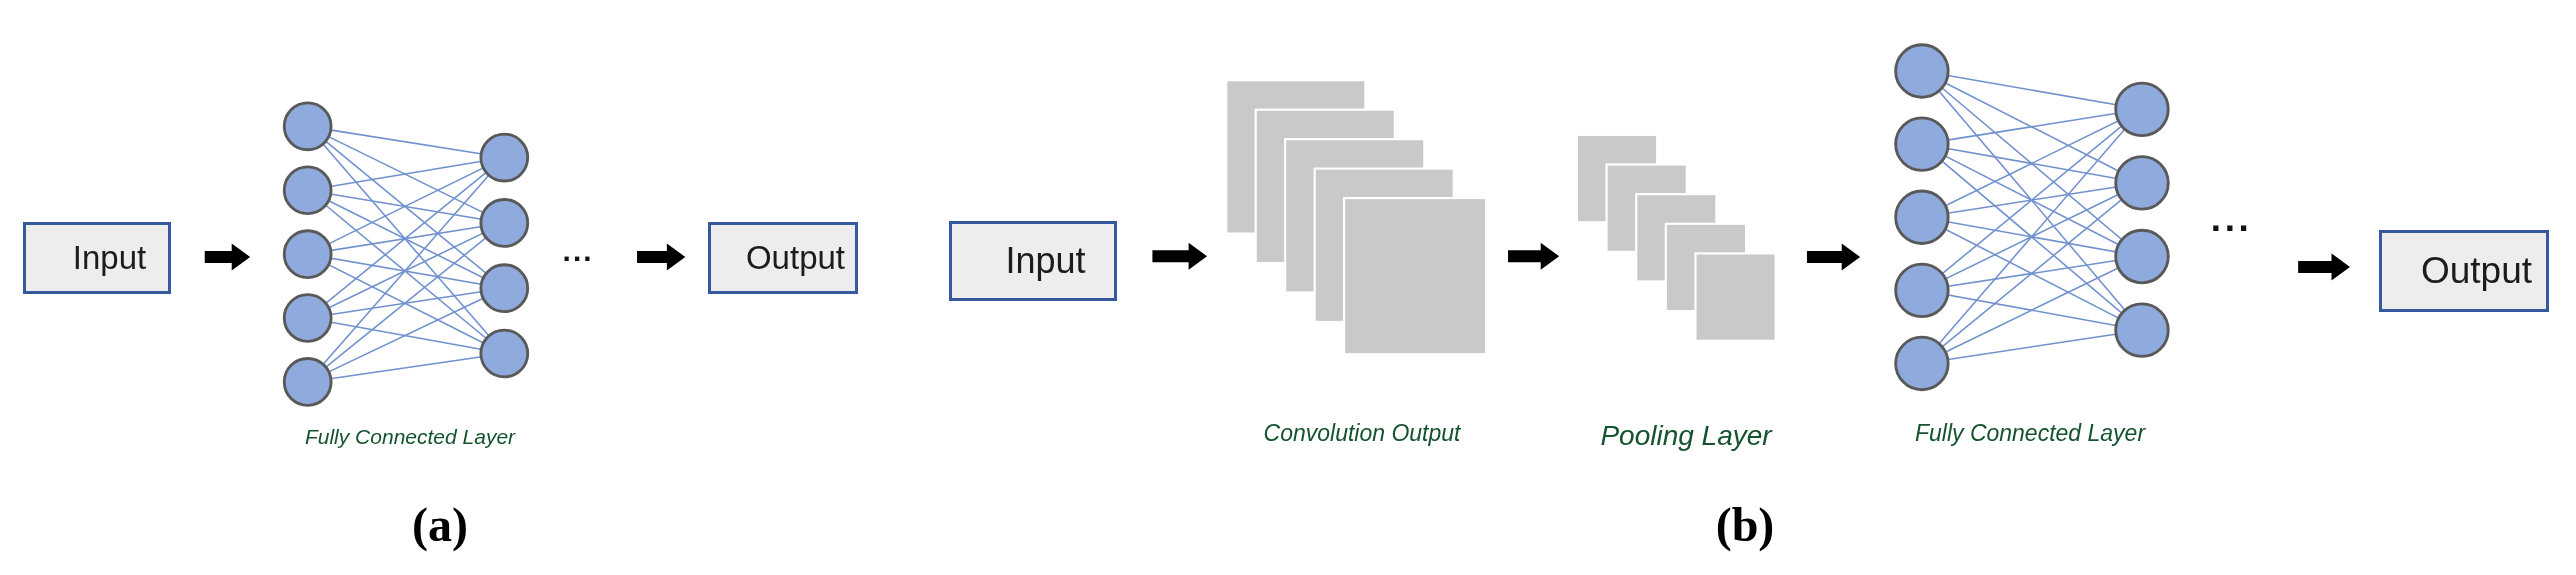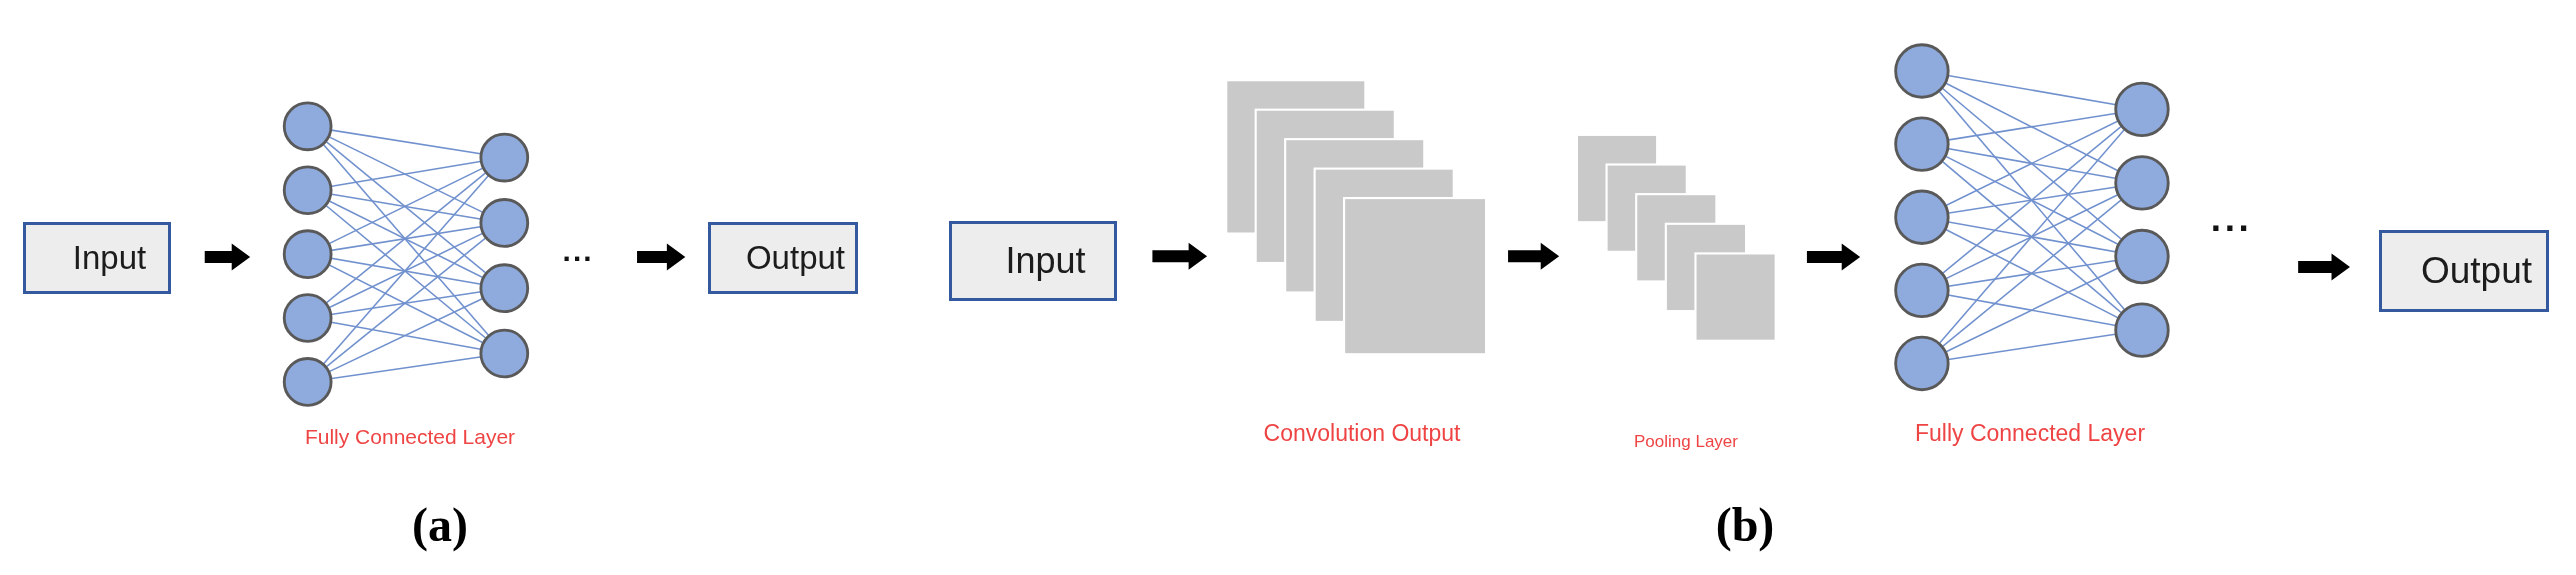--- a/index.html
+++ b/index.html
@@ -20,28 +20,29 @@
     box-sizing:border-box;
     white-space:nowrap;
     padding-left:25px;
   }
   #box-a-input {left:23px;  top:222px; width:148px; height:72px; font-size:33px;}
   #box-a-output{left:708px; top:222px; width:150px; height:72px; font-size:33px;}
   #box-b-input {left:949px;top:221px; width:168px; height:80px; font-size:36px;}
   #box-b-output{left:2379px;top:230px; width:170px; height:82px; font-size:37px;}
   .layer-label{
     position:absolute;
-    color:#ef4444;
+    color:#14532d;
     transform:translateX(-50%);
     white-space:nowrap;
     line-height:1.1;
+    font-style:italic;
   }
   #label-a-fc  {left:410px; top:425px; font-size:21px;}
   #label-b-conv{left:1362px;top:421px; font-size:23px;}
-  #label-b-pool{left:1686px;top:433px; font-size:17px;}
+  #label-b-pool{left:1686px;top:421px; font-size:28px;}
   #label-b-fc  {left:2030px;top:421px; font-size:23px;}
   .caption{
     position:absolute;
     font-family:"Liberation Serif", serif;
     font-weight:bold;
     font-size:48px;
     color:#000000;
     transform:translateX(-50%);
     line-height:1;
   }

